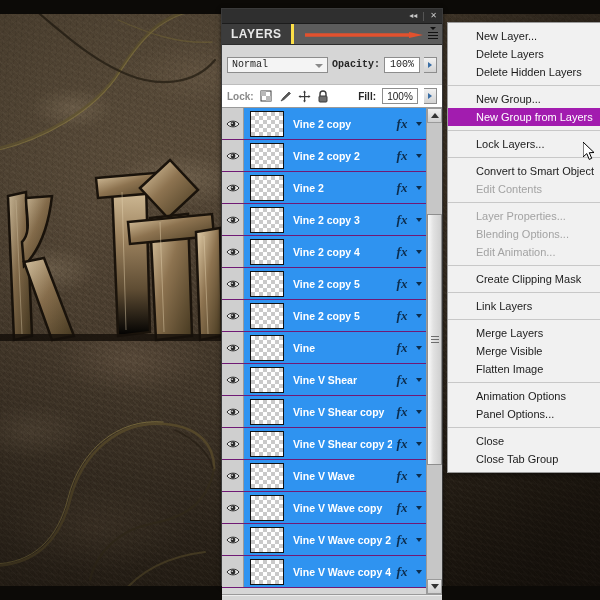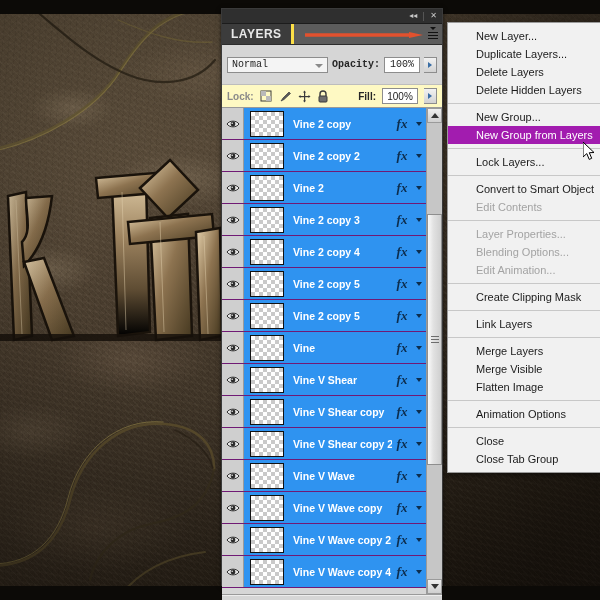--- a/index.html
+++ b/index.html
@@ -120,21 +120,21 @@
   }
   .spin{
     width:13px;height:16px;background:linear-gradient(#f2f2f2,#d2d2d2);
     border:1px solid #8d8d8d;border-left:none;
     display:flex;align-items:center;justify-content:center;box-sizing:border-box;
   }
   .spin .t{width:0;height:0;border-top:3px solid transparent;border-bottom:3px solid transparent;border-left:4px solid #3a6ea5;}
 
   
   .lock-row{
-    height:22px;background:#fef9c3;display:flex;align-items:center;
+    height:22px;background:#ffffff;display:flex;align-items:center;
     padding:0 5px;gap:6px;border-bottom:1px solid #9a9a9a;
   }
   .lock-lbl{font-size:10px;color:#8a8a8a;font-weight:bold;}
   .lockicon{width:13px;height:13px;display:flex;align-items:center;justify-content:center;}
   .lock-spacer{flex:1;}
 
   
   .layer-list-wrap{
     position:relative;background:#d6d6d6;
     height:486px;overflow:hidden;
@@ -669,21 +669,20 @@
       <i style="left:6px;top:0;"></i>
         <i style="left:3px;top:3px;"></i>
         <i style="left:6px;top:3px;"></i>
 
     </span>
   </div>
 </div>
 
 <div id="panel-menu">
     <div class="mi">New Layer...</div>
-    <div class="mi">Duplicate Layers...</div>
     <div class="mi">Delete Layers</div>
     <div class="mi">Delete Hidden Layers</div>
     <div class="msep"></div>
     <div class="mi">New Group...</div>
     <div class="mi hl">New Group from Layers</div>
     <div class="msep"></div>
     <div class="mi">Lock Layers...</div>
     <div class="msep"></div>
     <div class="mi">Convert to Smart Object</div>
     <div class="mi disabled">Edit Contents</div>
@@ -694,20 +693,21 @@
     <div class="msep"></div>
     <div class="mi">Create Clipping Mask</div>
     <div class="msep"></div>
     <div class="mi">Link Layers</div>
     <div class="msep"></div>
     <div class="mi">Merge Layers</div>
     <div class="mi">Merge Visible</div>
     <div class="mi">Flatten Image</div>
     <div class="msep"></div>
     <div class="mi">Animation Options</div>
+    <div class="mi">Panel Options...</div>
     <div class="msep"></div>
     <div class="mi">Close</div>
     <div class="mi">Close Tab Group</div>
   </div>
 
 <svg id="cursor" viewBox="0 0 14 20">
   <polygon points="0,0 0,15 3.8,11.6 6.2,17.4 8.7,16.3 6.3,10.7 11,10.5" fill="#ffffff" stroke="#000000" stroke-width="1"></polygon>
 </svg>
 
 </body></html>

